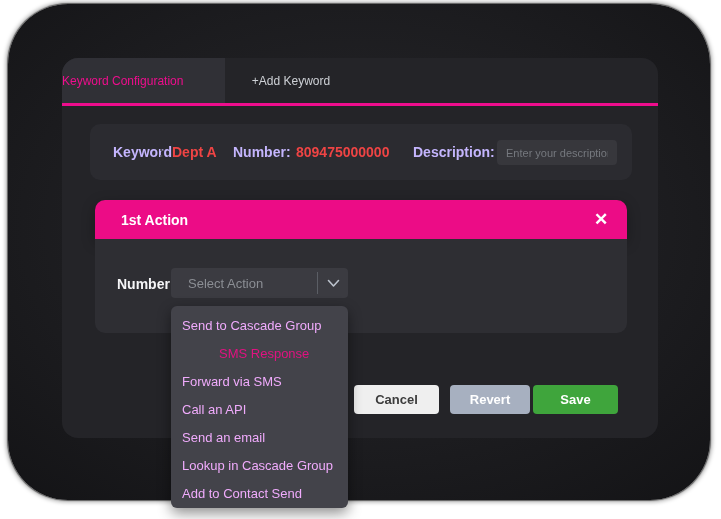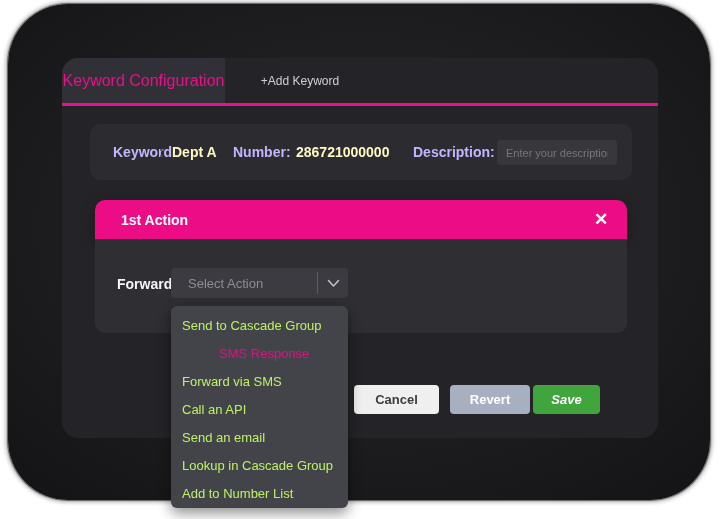--- a/index.html
+++ b/index.html
@@ -19,40 +19,40 @@
   
   .screen {
     position:absolute; left:62px; top:58px; width:596px; height:380px;
     border-radius:16px; background:#242428; z-index:1;
   }
 
   
   .tab-active {
     position:absolute; left:62px; top:58px; width:163px; height:45px;
     background:#303036; border-top-left-radius:16px;
-    display:flex; align-items:center; justify-content:center;
-    color:#ee0d8d; font-size:16px; z-index:2; cursor:pointer;
+    display:flex; align-items:center; 
+    color:#ee0d8d; font-size:12px; z-index:2; cursor:pointer;
   }
   .tab-inactive {
     position:absolute; left:225px; top:58px; width:132px; height:45px;
     display:flex; align-items:center; justify-content:center;
-    color:#ced1d6; font-size:12px; z-index:2; cursor:pointer;margin-left:9px;
+    color:#ced1d6; font-size:12px; z-index:2; cursor:pointer;
   }
   .tab-underline {
     position:absolute; left:62px; top:103px; width:596px; height:3px;
     background:#ee0d8d; z-index:2;
   }
 
   
   .keyword-panel {
     position:absolute; left:90px; top:124px; width:542px; height:56px;
     background:#2b2b30; border-radius:10px; z-index:2;
   }
   .keyword-panel .lbl { position:absolute; top:20px; font-size:14px; font-weight:bold; color:#c4b5fd; line-height:16px; white-space:nowrap; }
-  .keyword-panel .val { position:absolute; top:20px; font-size:14px; font-weight:bold; color:#fef9c3; line-height:16px; white-space:nowrap; }
+  .keyword-panel .val { position:absolute; top:20px; font-size:14px; font-weight:bold; color:#ef4444; line-height:16px; white-space:nowrap; }
   .kw-colon { position:absolute; left:69px; top:20px; font-size:14px; font-weight:bold; color:#4a4a4f; line-height:16px; }
   .desc-input {
     position:absolute; left:407px; top:16px; width:120px; height:25px;
     background:#37373c; border:none; border-radius:4px; outline:none;
     color:#c9ccd1; font-size:11px; padding:0 9px; font-family:"Liberation Sans", sans-serif;
   }
   .desc-input::placeholder { color:#75787e; }
 
   
   .modal-header {
@@ -83,33 +83,33 @@
   .select-caret { width:30px; height:30px; display:flex; align-items:center; justify-content:center; }
 
   
   .dropdown {
     position:absolute; left:171px; top:306px; width:177px; height:202px;
     background:#43434a; border-radius:6px; z-index:30;
     padding-top:6px; box-shadow:0 5px 14px rgba(0,0,0,.45);
   }
   .dropdown .item {
     height:28px; line-height:28px; padding-left:11px;
-    font-size:13px; color:#bef264; cursor:pointer; white-space:nowrap;
+    font-size:13px; color:#f0abfc; cursor:pointer; white-space:nowrap;
   }
   .dropdown .item.highlight { color:#e01281;padding-left:48px; }
 
   
   .btn {
     position:absolute; top:385px; height:29px; border:none; border-radius:4px;
     font-size:13px; font-weight:bold; font-family:"Liberation Sans", sans-serif;
     cursor:pointer; z-index:5;
   }
   .btn-cancel { left:354px; width:85px; background:#efefef; color:#3c3c3c; }
   .btn-revert { left:450px; width:80px; background:#a7b0c0; color:#ffffff; }
-  .btn-save   { left:533px; width:67px; background:#3fa53c; color:#ffffff;font-style:italic; }
+  .btn-save   { left:533px; width:85px; background:#3fa53c; color:#ffffff; }
 </style>
 </head>
 <body>
 
 <div id="stage">
 
   <div class="device-frame"></div>
 
   <div class="screen"></div>
 
@@ -119,50 +119,50 @@
   <div class="tab-inactive">
     <span>+Add Keyword</span>
   </div>
   <div class="tab-underline"></div>
 
   <div class="keyword-panel">
     <span class="lbl" style="left:23px">Keyword</span>
     <span class="kw-colon">:</span>
     <span class="val" style="left:82px">Dept A</span>
     <span class="lbl" style="left:143px">Number:</span>
-    <span class="val" style="left:206px">286721000000</span>
+    <span class="val" style="left:206px">809475000000</span>
     <span class="lbl" style="left:323px">Description:</span>
     <input class="desc-input" type="text" placeholder="Enter your description" style="">
   </div>
 
   <div class="modal-header">
     <span class="modal-title">1st Action</span>
     <span class="modal-close">✕</span>
   </div>
   <div class="modal-body">
-    <span class="action-label">Forward</span>
+    <span class="action-label">Number</span>
   </div>
 
   <div class="select-box">
     <span class="select-placeholder">Select Action</span>
     <span class="select-divider"></span>
     <span class="select-caret">
       <svg width="13" height="9" viewBox="0 0 13 9">
         <polyline points="1.5,1.5 6.5,7 11.5,1.5" fill="none" stroke="#bcc3cd" stroke-width="1.6" stroke-linecap="round" stroke-linejoin="round"></polyline>
       </svg>
     </span>
   </div>
 
   <div class="dropdown">
     <div class="item">Send to Cascade Group</div>
     <div class="item highlight">SMS Response</div>
     <div class="item">Forward via SMS</div>
     <div class="item">Call an API</div>
     <div class="item">Send an email</div>
     <div class="item">Lookup in Cascade Group</div>
-    <div class="item">Add to Number List</div>
+    <div class="item">Add to Contact Send</div>
   </div>
 
   <button class="btn btn-cancel">Cancel</button>
   <button class="btn btn-revert">Revert</button>
   <button class="btn btn-save">Save</button>
 
 </div>
 
 </body></html>

